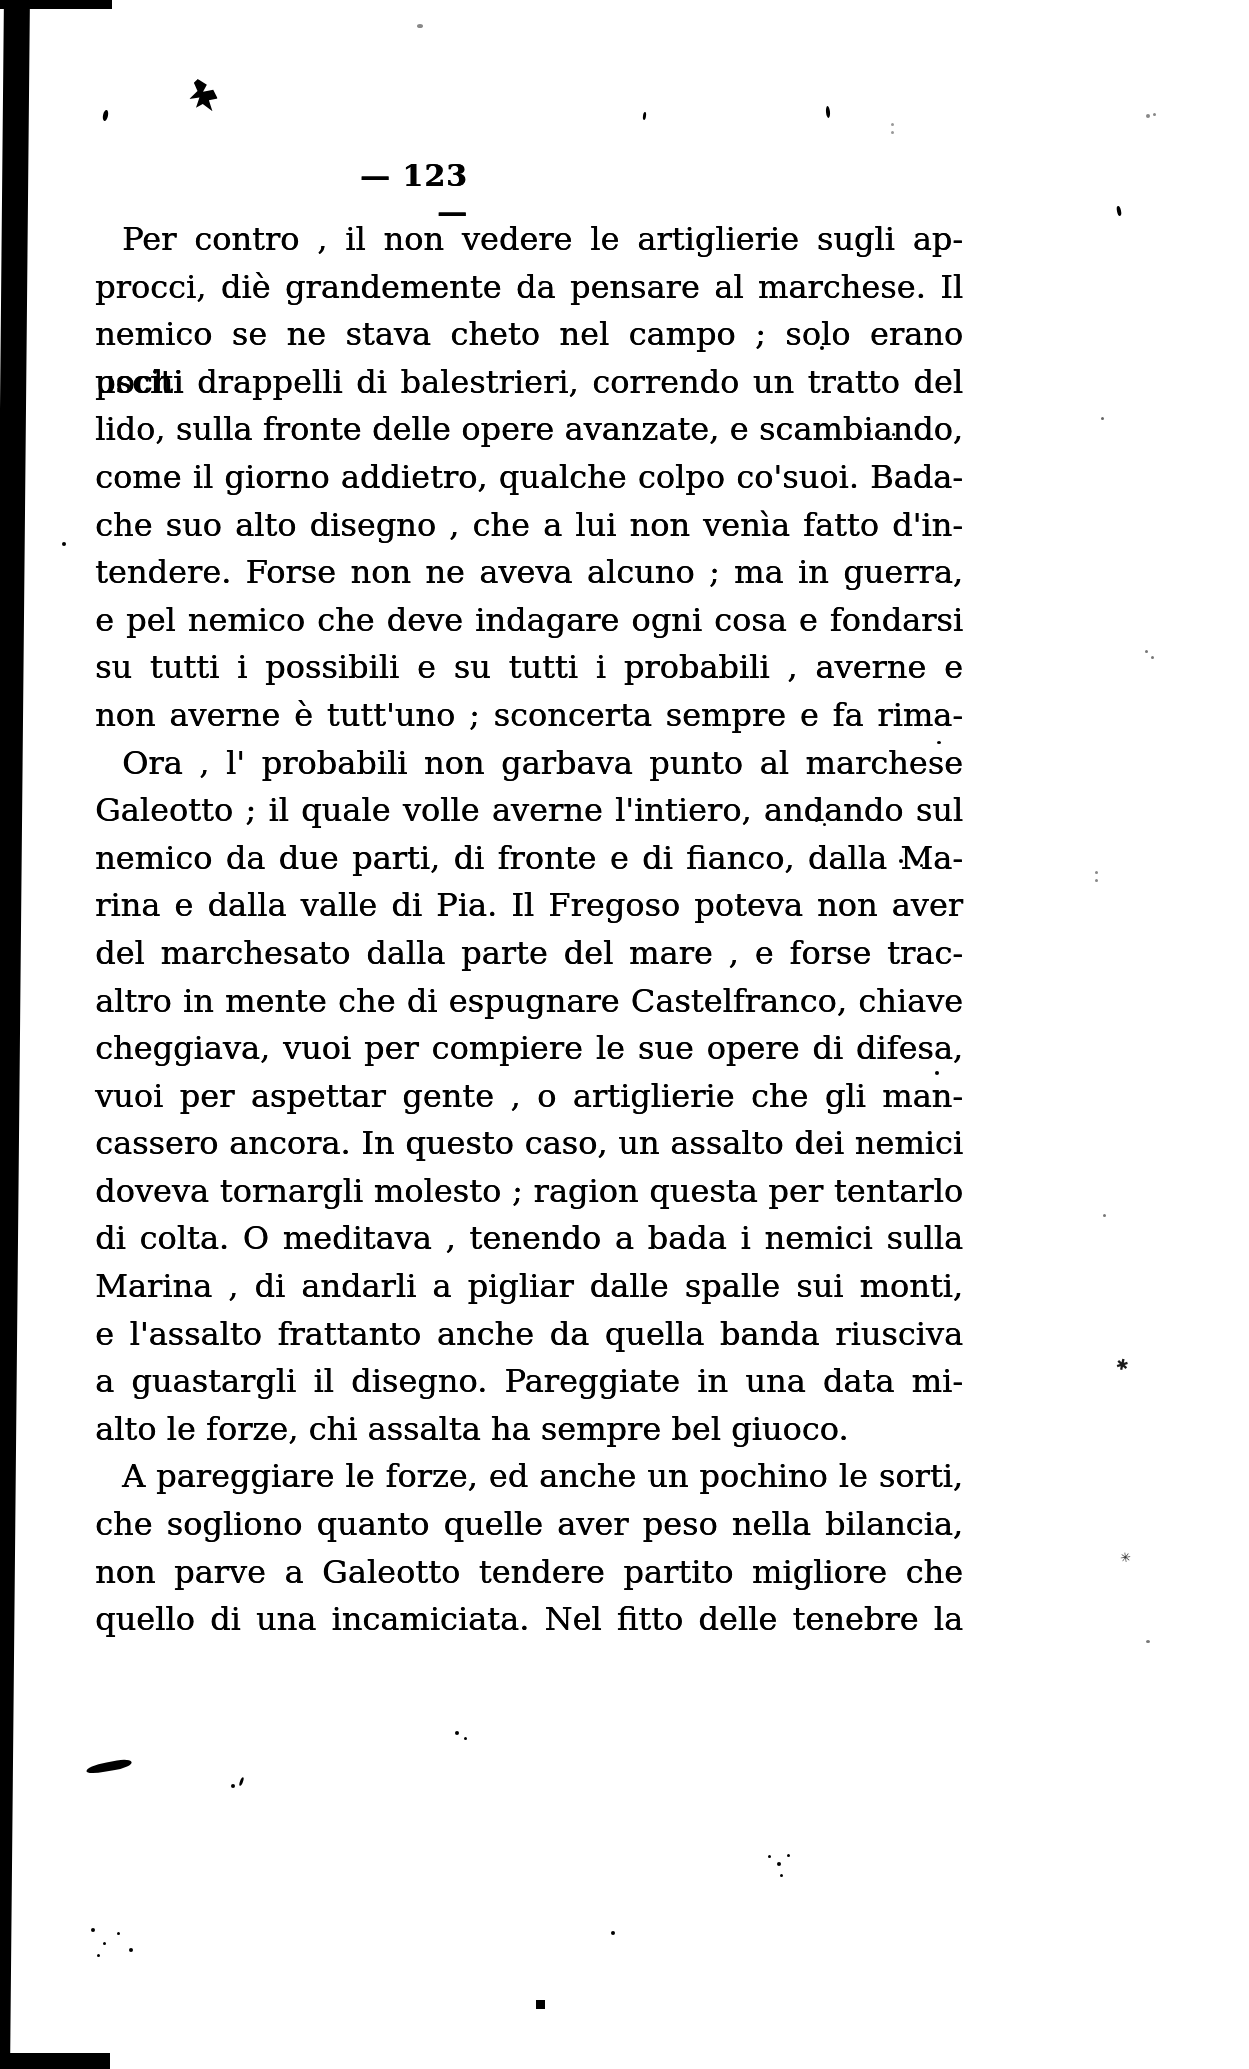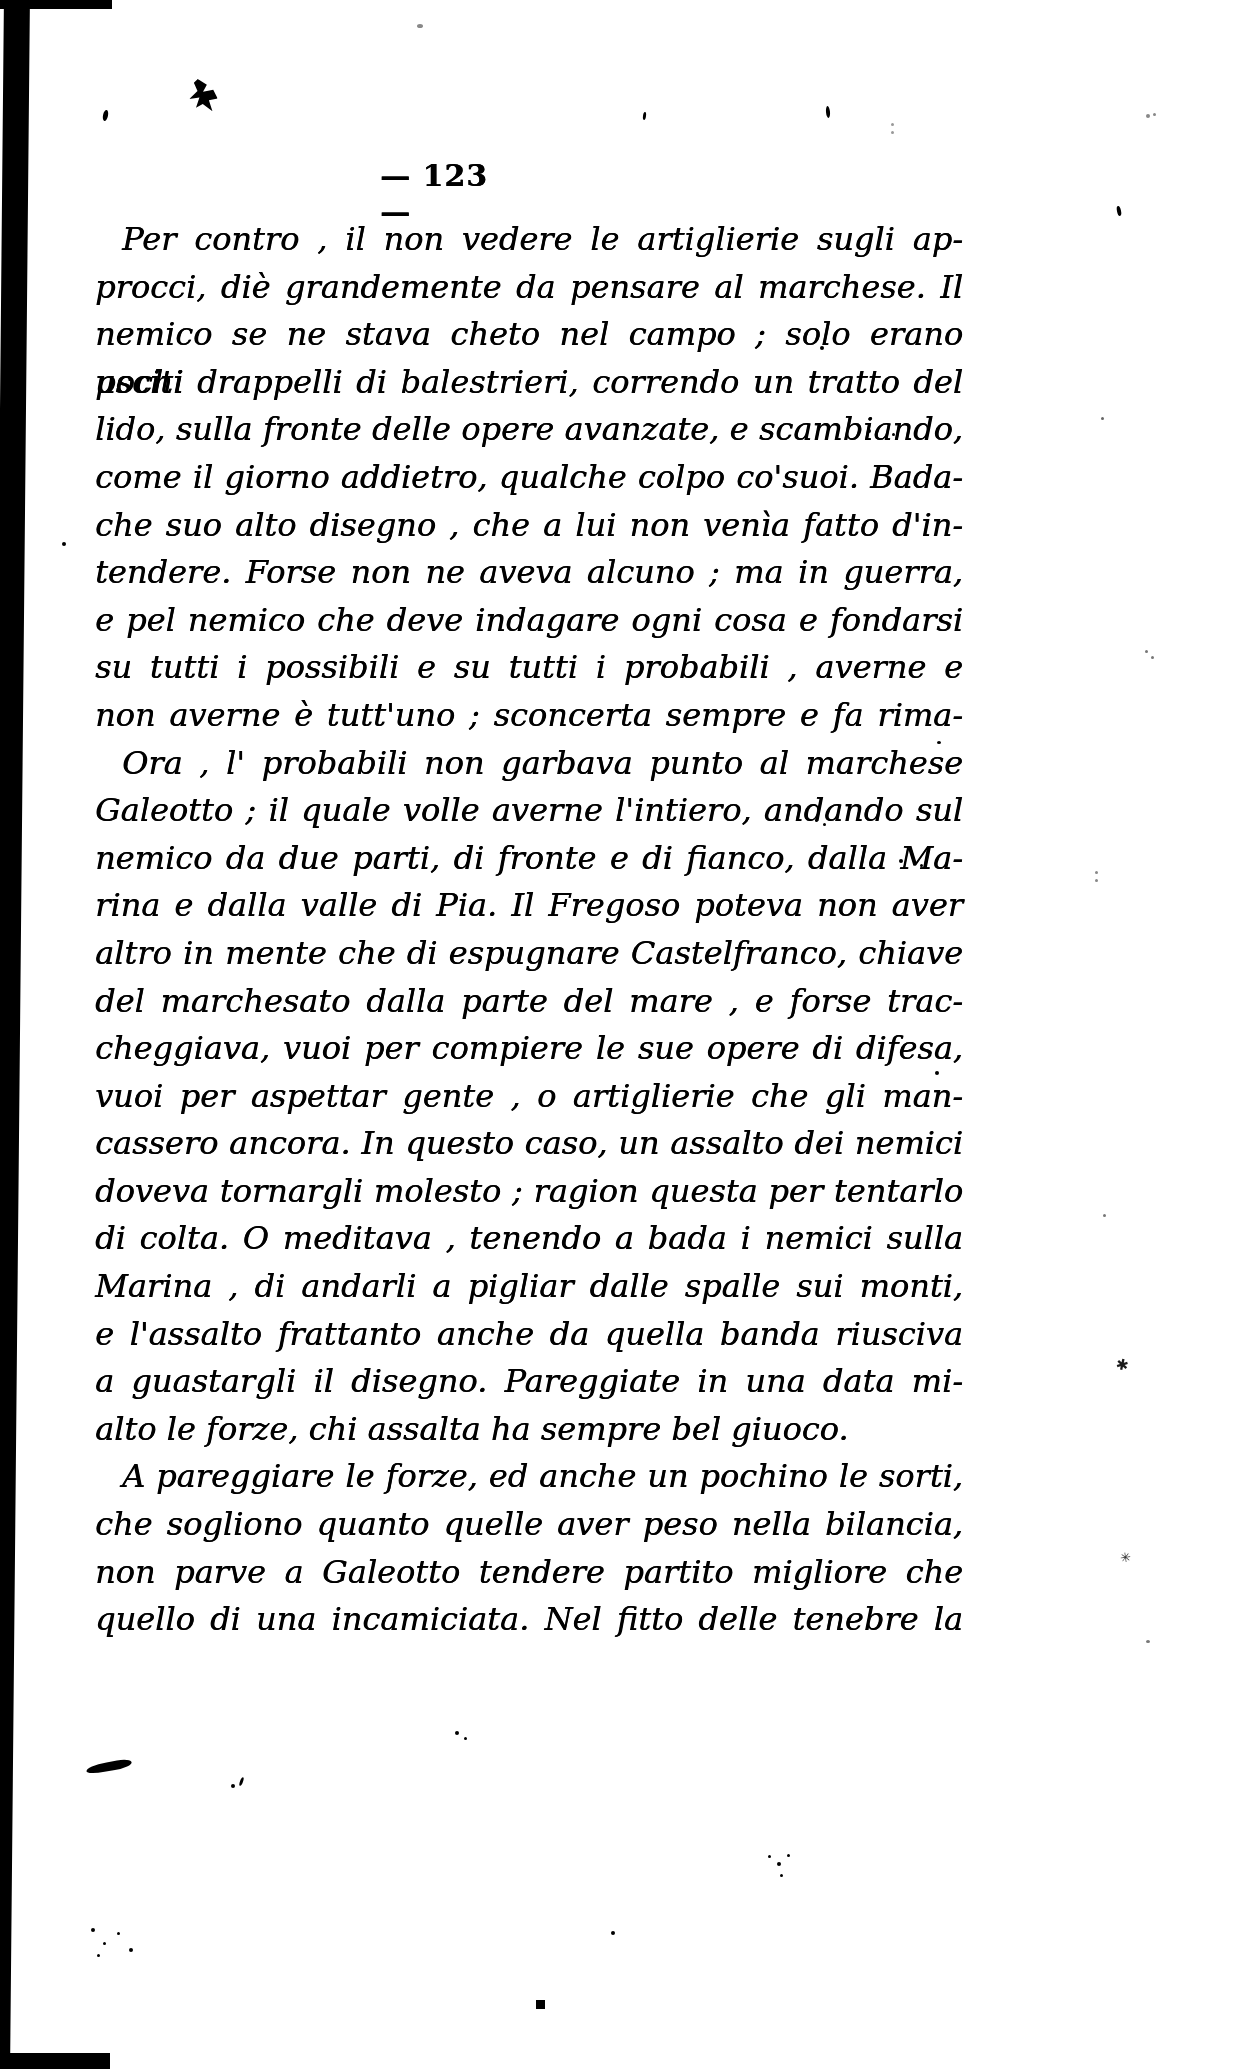--- a/index.html
+++ b/index.html
@@ -16,34 +16,32 @@
   .page {
     position: absolute;
     inset: 0;
     background: #ffffff;
   }
   .page-number {
     position: absolute;
     top: 158px;
     left: 348px;
     width: 120px;
-    text-align: left;
+    text-align: right;
     font-size: 30px;
     line-height: 36px;
     font-weight: bold;
     letter-spacing: 1px;
     text-shadow: 0.4px 0.3px 0 #000;
-    margin-left: 32px;
   }
   .text-block {
     position: absolute;
     left: 95px;
     top: 216px;
     width: 868px;
-    font-style: italic;
   }
   .line {
     font-size: 32px;
     line-height: 47.6px;
     height: 47.6px;
     text-align: justify;
     text-align-last: justify;
     white-space: normal;
     text-shadow: 0.4px 0.3px 0 #000;
   }
@@ -89,22 +87,22 @@
       <div class="line">come il giorno addietro, qualche colpo co'suoi. Bada-</div>
       <div class="line">che suo alto disegno , che a lui non venìa fatto d'in-</div>
       <div class="line">tendere. Forse non ne aveva alcuno ; ma in guerra,</div>
       <div class="line">e pel nemico che deve indagare ogni cosa e fondarsi</div>
       <div class="line">su tutti i possibili e su tutti i probabili , averne e</div>
       <div class="line">non averne è tutt'uno ; sconcerta sempre e fa rima-</div>
       <div class="line indent">Ora , l' probabili non garbava punto al marchese</div>
       <div class="line">Galeotto ; il quale volle averne l'intiero, andando sul</div>
       <div class="line">nemico da due parti, di fronte e di fianco, dalla Ma-</div>
       <div class="line">rina e dalla valle di Pia. Il Fregoso poteva non aver</div>
+      <div class="line">del marchesato dalla parte del mare , e forse trac-</div>
       <div class="line">altro in mente che di espugnare Castelfranco, chiave</div>
-      <div class="line">del marchesato dalla parte del mare , e forse trac-</div>
       <div class="line">cheggiava, vuoi per compiere le sue opere di difesa,</div>
       <div class="line">vuoi per aspettar gente , o artiglierie che gli man-</div>
       <div class="line">cassero ancora. In questo caso, un assalto dei nemici</div>
       <div class="line">doveva tornargli molesto ; ragion questa per tentarlo</div>
       <div class="line">di colta. O meditava , tenendo a bada i nemici sulla</div>
       <div class="line">Marina , di andarli a pigliar dalle spalle sui monti,</div>
       <div class="line">e l'assalto frattanto anche da quella banda riusciva</div>
       <div class="line">a guastargli il disegno. Pareggiate in una data mi-</div>
       <div class="line last">alto le forze, chi assalta ha sempre bel giuoco.</div>
       <div class="line indent">A pareggiare le forze, ed anche un pochino le sorti,</div>

